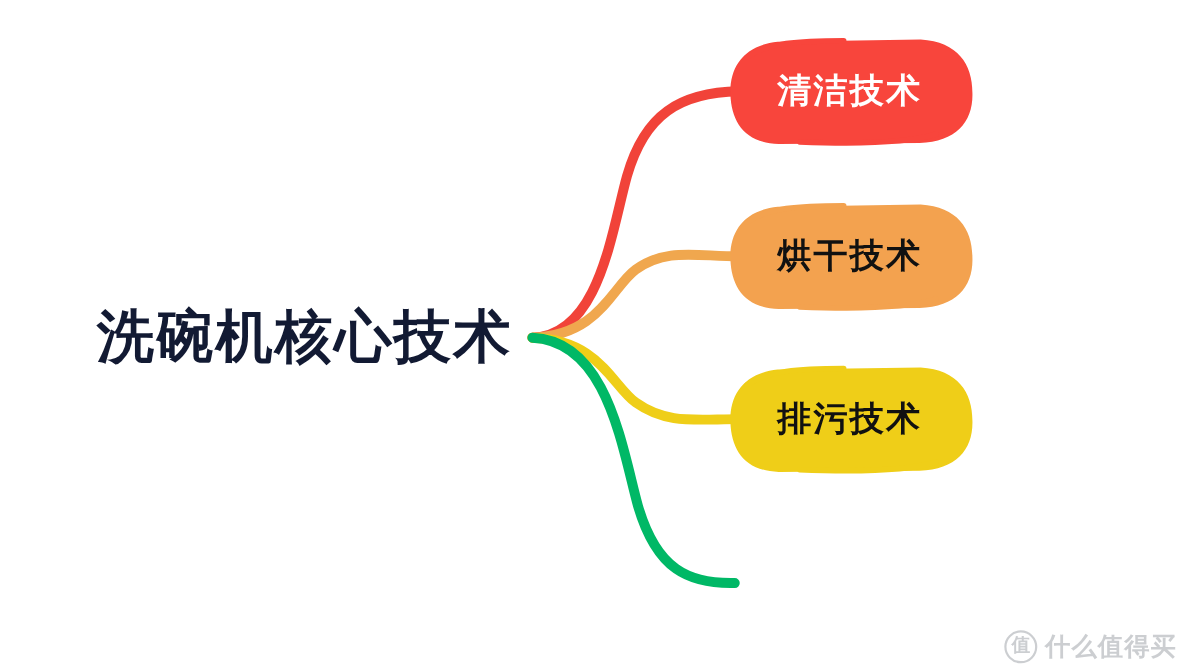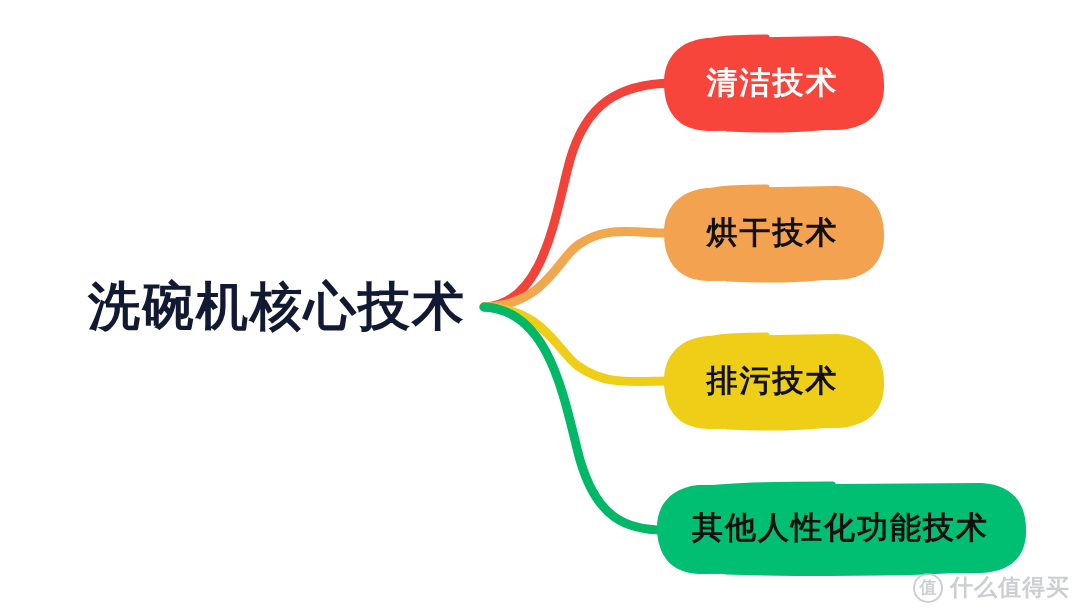--- a/index.html
+++ b/index.html
@@ -147,28 +147,19 @@
   <div class="branch-node" id="node-drainage">
     <svg class="branch-shape" viewBox="0 0 235 106" preserveAspectRatio="none" xmlns="http://www.w3.org/2000/svg">
       <path d="M 9 56 C 8 30, 22 11, 52 8 L 182 6 C 216 8, 229 29, 229 54
                C 230 80, 215 99, 181 100 L 53 101 C 22 100, 10 81, 9 56 Z" fill="#EFCE18"></path>
       <path d="M 24 22 C 44 9, 70 7, 112 7" fill="none" stroke="#EFCE18" stroke-width="5" stroke-linecap="round"></path>
       <path d="M 196 92 C 170 100, 120 101, 72 99" fill="none" stroke="#EFCE18" stroke-width="5" stroke-linecap="round"></path>
     </svg>
     <span class="branch-label">排污技术</span>
   </div>
 
-  <div class="branch-node" id="node-other">
-    <svg class="branch-shape" viewBox="0 0 385 100" preserveAspectRatio="none" xmlns="http://www.w3.org/2000/svg">
-      <path d="M 9 52 C 8 28, 22 10, 50 7 L 334 5 C 366 7, 378 27, 378 51
-               C 379 76, 365 94, 333 95 L 51 96 C 22 95, 10 76, 9 52 Z" fill="#00BF72"></path>
-      <path d="M 24 20 C 48 8, 90 6, 185 6" fill="none" stroke="#00BF72" stroke-width="5" stroke-linecap="round"></path>
-      <path d="M 345 88 C 300 96, 180 97, 78 94" fill="none" stroke="#00BF72" stroke-width="5" stroke-linecap="round"></path>
-    </svg>
-    <span class="branch-label">其他人性化功能技术</span>
-  </div>
 
   <div class="watermark">
     <span class="watermark-logo">值</span>
     <span class="watermark-text">什么值得买</span>
   </div>
 
 </div>
 
 </body></html>

